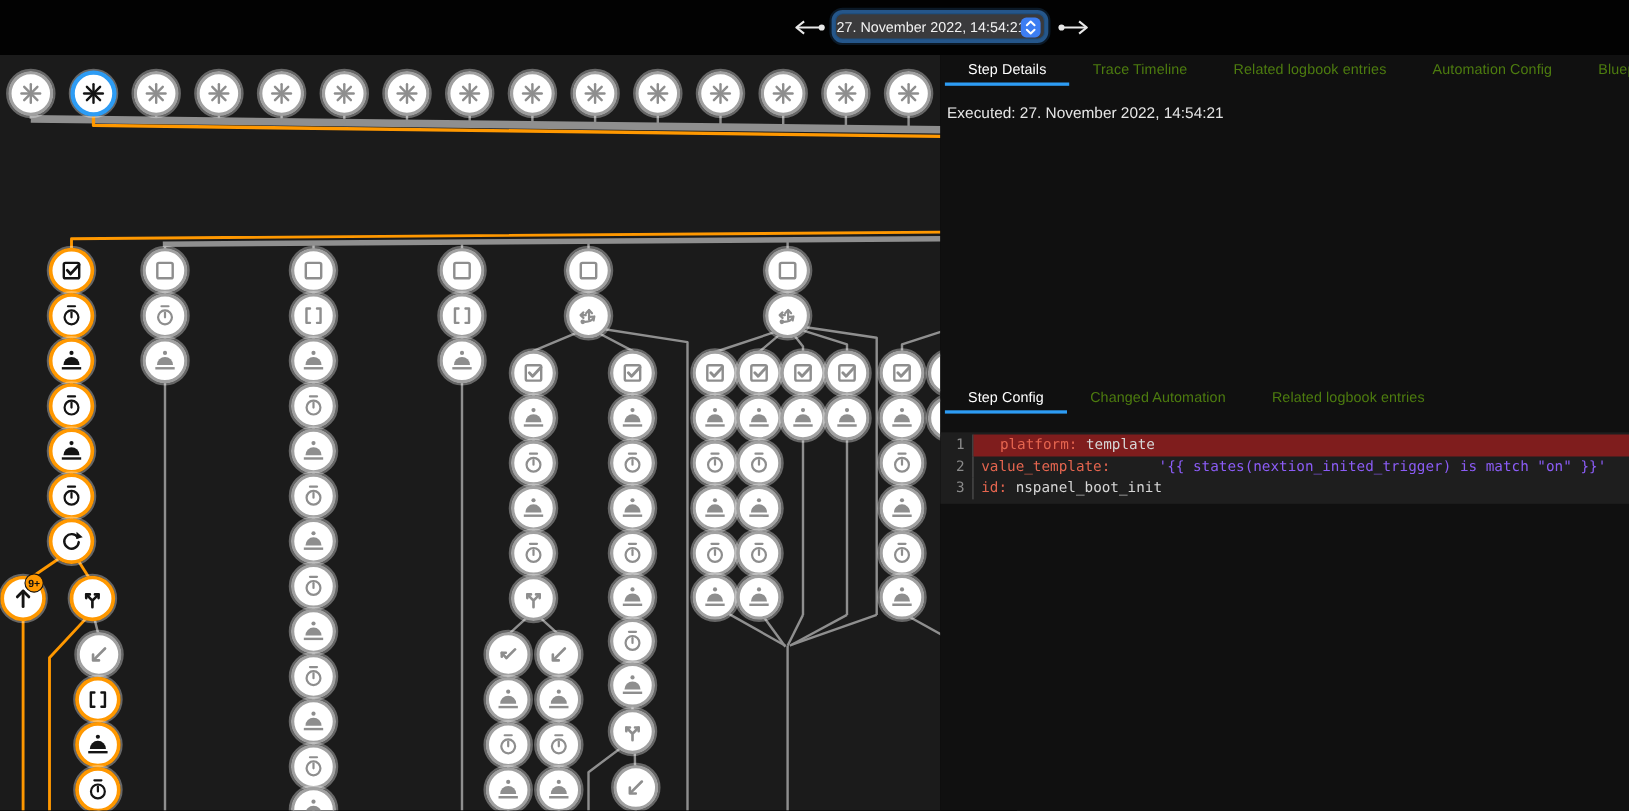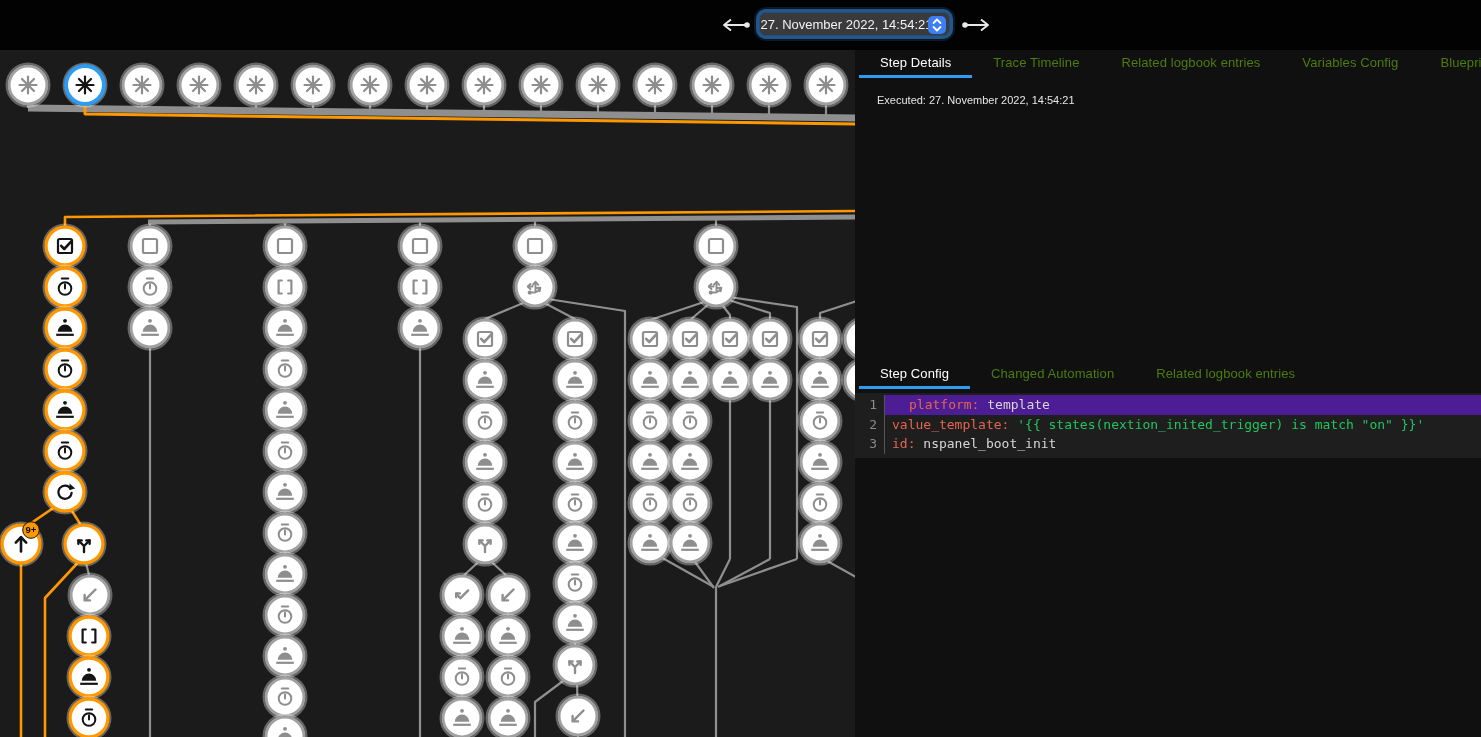--- a/index.html
+++ b/index.html
@@ -16,36 +16,36 @@
      display:flex;align-items:center;justify-content:center;cursor:pointer;box-sizing:border-box;}
   .trace-select .val{color:#f2f2f2;font-size:13px;padding-right:16px;white-space:nowrap;}
   .trace-select .stepper{position:absolute;right:3px;top:2.5px;width:18px;height:18px;border-radius:5px;
      background:#3d7ef2;display:flex;align-items:center;justify-content:center;}
   
   .graph{position:absolute;left:0;top:50px;width:855px;height:687px;background:#1b1b1b;overflow:hidden;z-index:1;}
   
   .panel{position:absolute;left:855px;top:50px;width:626px;height:687px;background:#101010;z-index:20;}
   .tabbar{position:absolute;left:0;width:626px;height:28px;display:flex;align-items:stretch;padding-left:4px;box-sizing:border-box;text-align:center;}
   .tabbar.t1{top:0;}
-  .tabbar.t2{top:311px;}
+  .tabbar.t2{top:298px;}
   .tab{display:flex;align-items:center;padding:0 21px;font-size:13px;color:#4d7c0f;cursor:pointer;
        border-bottom:3px solid transparent;white-space:nowrap;letter-spacing:.1px;}
   .tab.active{color:#ffffff;border-bottom-color:#2d9cf4;}
-  .executed{position:absolute;left:22px;top:44px;font-size:11px;color:#e6e6e6;}
+  .executed{position:absolute;left:6px;top:44px;font-size:14px;color:#e6e6e6;}
   
   .codeblock{position:absolute;left:0;top:343px;width:626px;background:#1e1e1e;
      font-family:"DejaVu Sans Mono","Liberation Mono",monospace;font-size:13px;line-height:19.5px;
      padding:2px 0 4px 0;cursor:text;}
   .cl{display:flex;}
   .cl .ln{width:22px;flex:0 0 22px;text-align:right;padding-right:7px;color:#8a8a8a;
      border-right:1px solid #565656;user-select:none;}
   .cl .lc{flex:1;padding-left:7px;white-space:pre;color:#d6d6d6;}
-  .cl.active .lc{background:#4c1d95;padding-left:24px;}
+  .cl.active .lc{background:#7f1d1d;padding-left:24px;}
   .tok-key{color:#e5654f;}
-  .tok-str{color:#22c55e;}
+  .tok-str{color:#8b5cf6;margin-left:36px;}
   .tok-plain{color:#d6d6d6;}
 </style>
 </head>
 <body>
 
 <div class="topbar">
   <button class="nav-btn nav-prev">
     <svg width="34" height="20" viewBox="0 0 34 20">
       <line x1="7" y1="10" x2="28" y2="10" stroke="#e8e8e8" stroke-width="2"></line>
       <path d="M13,4.5 L6,10 L13,15.5" fill="none" stroke="#e8e8e8" stroke-width="2" stroke-linejoin="round"></path>
@@ -865,21 +865,21 @@
         <line x1="-8.8" y1="6.8" x2="8.8" y2="6.8" stroke="#8e8e8e" stroke-width="2.2"></line>
       </g>
     </svg>
 </div>
 
 <div class="panel">
   <div class="tabbar t1" id="tabs-top">
       <div class="tab active">Step Details</div>
       <div class="tab">Trace Timeline</div>
       <div class="tab">Related logbook entries</div>
-      <div class="tab">Variables Config</div>
+      <div class="tab">Automation Config</div>
       <div class="tab">Blueprint Config</div>
     </div>
   <div class="executed">Executed: 27. November 2022, 14:54:21</div>
   <div class="tabbar t2" id="tabs-bottom">
       <div class="tab active">Step Config</div>
       <div class="tab">Changed Automation</div>
       <div class="tab">Related logbook entries</div>
     </div>
   <div class="codeblock" id="codeblock">
       <div class="cl active">

